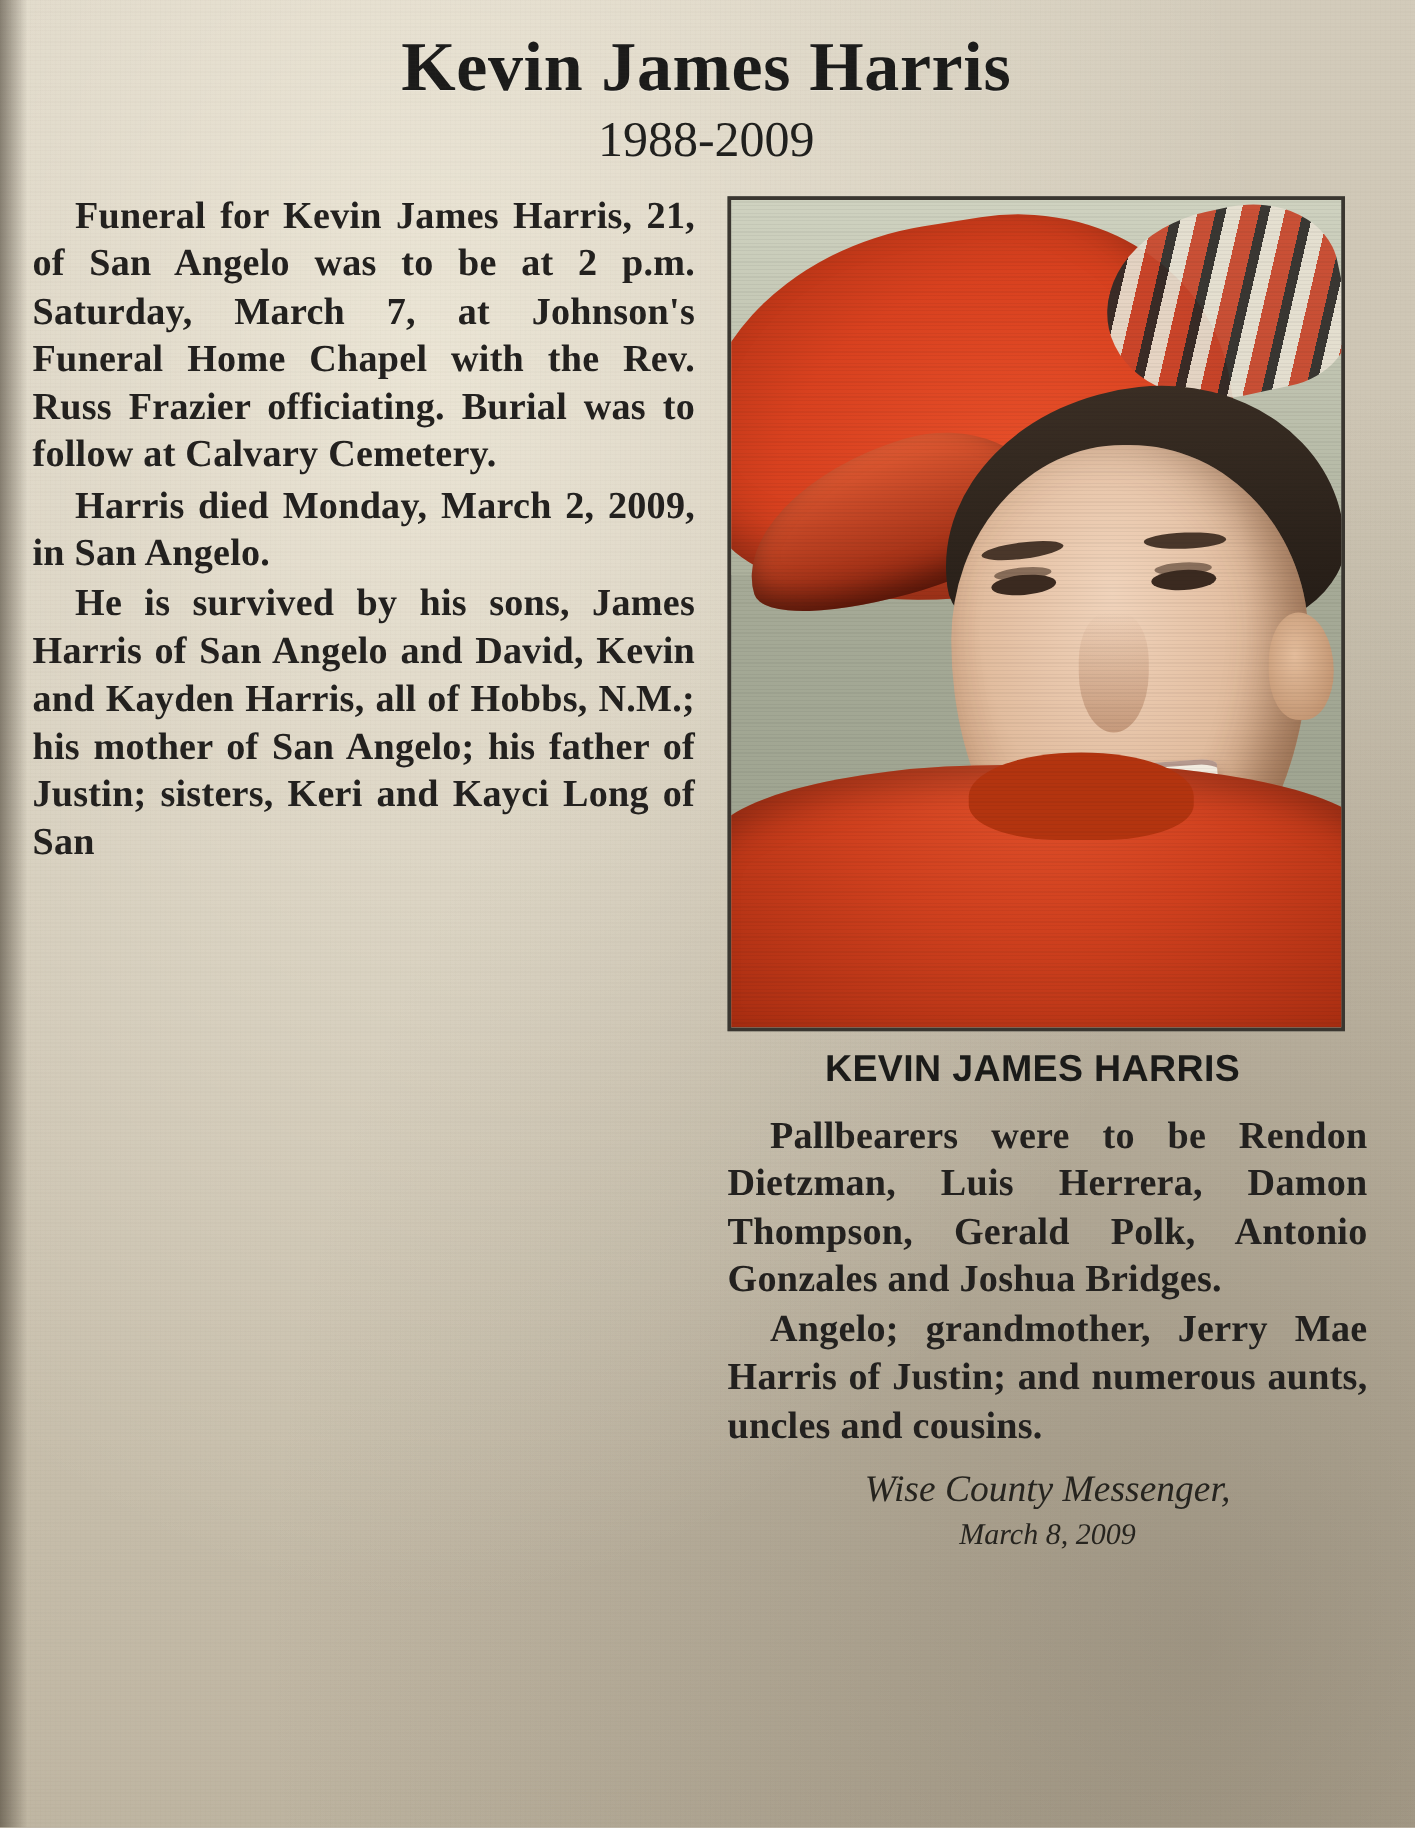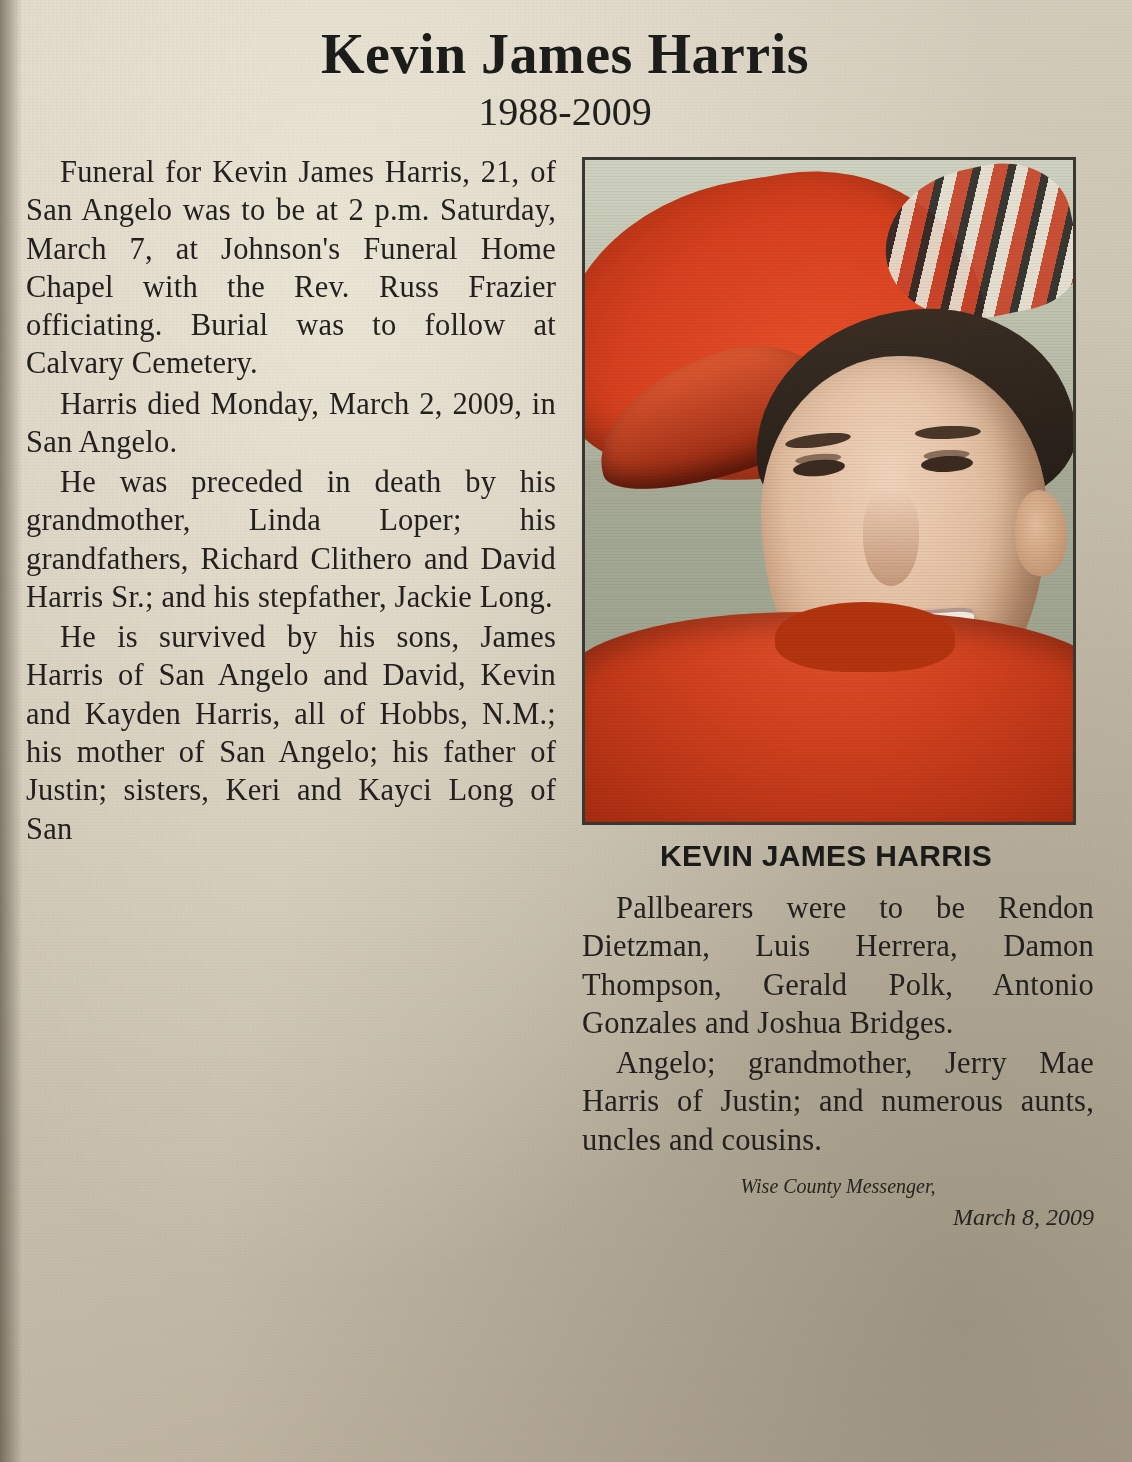--- a/index.html
+++ b/index.html
@@ -83,20 +83,21 @@
 
   p.body {
     font-family: "Liberation Serif", serif;
     font-size: 30.5px;
     line-height: 1.255;
     color: #23211f;
     margin: 0 0 0 0;
     text-align: justify;
     text-indent: 34px;
     letter-spacing: 0.2px;
+    font-weight: bold;
   }
   p.body + p.body { margin-top: 2px; }
 
   .photo-wrap {
     width: 488px;
     margin: 4px 0 0 0;
   }
   .photo {
     position: relative;
     width: 488px;
@@ -246,38 +247,37 @@
     margin: 14px 0 16px 0;
   }
 
   .credit {
     text-align: center;
     font-family: "Liberation Serif", serif;
     font-style: italic;
     color: #26241f;
     margin-top: 16px;
   }
-  .credit .pub { font-size: 20px; }
-  .credit .date { font-size: 24px; margin-top: 6px; text-align: right; }
+  .credit .pub { font-size: 30px; }
+  .credit .date { font-size: 24px; margin-top: 6px; }
 </style>
 </head>
 <body>
 
 <div id="clipping">
 
   <h1 class="headline">Kevin James Harris</h1>
 
   <div class="dates">1988-2009</div>
 
   <div class="columns">
 
     <div class="col-left">
       <p class="body">Funeral for Kevin James Harris, 21, of San Angelo was to be at 2 p.m. Saturday, March 7, at Johnson's Funeral Home Chapel with the Rev. Russ Frazier officiating. Burial was to follow at Calvary Cemetery.</p>
       <p class="body">Harris died Monday, March 2, 2009, in San Angelo.</p>
-      <p class="body">He was preceded in death by his grandmother, Linda Loper; his grandfathers, Richard Clithero and David Harris Sr.; and his stepfather, Jackie Long.</p>
       <p class="body">He is survived by his sons, James Harris of San Angelo and David, Kevin and Kayden Harris, all of Hobbs, N.M.; his mother of San Angelo; his father of Justin; sisters, Keri and Kayci Long of San</p>
     </div>
 
     <div class="col-right">
 
       <div class="photo-wrap">
         <div class="photo">
           <div class="ph-bg"></div>
           <div class="ph-wall"></div>
           <div class="ph-cap"></div>

